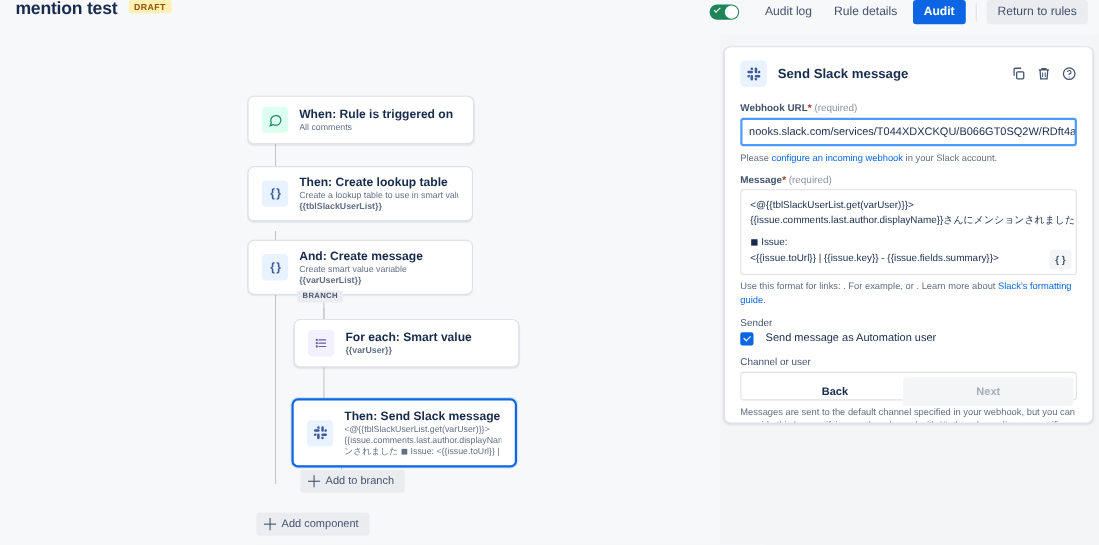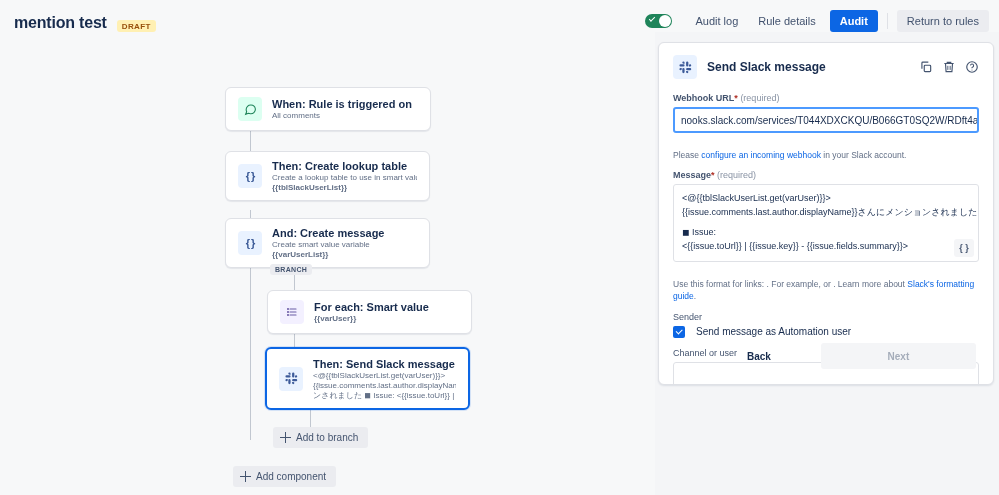--- a/index.html
+++ b/index.html
@@ -10,21 +10,21 @@
     font-family: "Liberation Sans", "DejaVu Sans", sans-serif;
     color: #172b4d;
     overflow: hidden;
   }
 
   
   .topbar {
     position: absolute; top: 0; left: 0;
     width: 999px; height: 32px;
     background: #f7f8f9;
-    display: flex; align-items: flex-end;
+    display: flex; align-items: flex-start;
   }
   .rule-title {
     margin-left: 14px;
     font-size: 16px; font-weight: 700; letter-spacing: -0.2px;
     color: #172b4d;
   }
   .draft-badge {
     margin-left: 10px;
     background: #fff0b3; color: #974f0c;
     font-size: 8px; font-weight: 700; letter-spacing: 0.4px;
@@ -174,21 +174,21 @@
     font-family: "Liberation Sans", sans-serif;
     outline: none;
     white-space: nowrap; overflow: hidden;
     display: flex; align-items: center;
   }
   .text-input.plain {
     border: 1px solid #dfe1e6;
   }
   .help-text {
     font-size: 8.5px; color: #626f86; line-height: 12px;
-    margin-top: 16px;
+    margin-top: 4px;
   }
   .help-text a, .lnk { color: #0c66e4; cursor: pointer; text-decoration: none; }
 
   .msg-box {
     position: relative;
     width: 100%; height: 78px;
     border: 1px solid #dfe1e6; border-radius: 3px;
     background: #fff; padding: 6px 8px;
     font-size: 9px; line-height: 14px; color: #172b4d;
     overflow: hidden;
@@ -324,21 +324,21 @@
           <circle cx="4" cy="12" r="1"></circle>
           <circle cx="4" cy="18" r="1"></circle>
       </svg>
     </div>
     <div class="node-body">
       <div class="node-title">For each: Smart value</div>
       <div class="node-sub" style="font-weight:700;">{{varUser}}</div>
     </div>
   </div>
 
-  <div class="node selected" style="left:265px; top:315px; width:205px; height:63px;">
+  <div class="node selected" style="left:265px; top:330px; width:205px; height:63px;">
     <div class="node-icon ic-slack">
       <svg width="13" height="13" viewBox="0 0 24 24" fill="currentColor">
         <path d="M5.0 15.2a2.1 2.1 0 1 1-2.1-2.1h2.1v2.1zm1.1 0a2.1 2.1 0 0 1 4.2 0v5.3a2.1 2.1 0 0 1-4.2 0v-5.3z"></path>
         <path d="M8.2 5.0a2.1 2.1 0 1 1 2.1-2.1v2.1H8.2zm0 1.1a2.1 2.1 0 0 1 0 4.2H2.9a2.1 2.1 0 0 1 0-4.2h5.3z"></path>
         <path d="M18.4 8.2a2.1 2.1 0 1 1 2.1 2.1h-2.1V8.2zm-1.1 0a2.1 2.1 0 0 1-4.2 0V2.9a2.1 2.1 0 0 1 4.2 0v5.3z"></path>
         <path d="M15.2 18.4a2.1 2.1 0 1 1-2.1 2.1v-2.1h2.1zm0-1.1a2.1 2.1 0 0 1 0-4.2h5.3a2.1 2.1 0 0 1 0 4.2h-5.3z"></path>
       </svg>
     </div>
     <div class="node-body">
       <div class="node-title">Then: Send Slack message</div>

